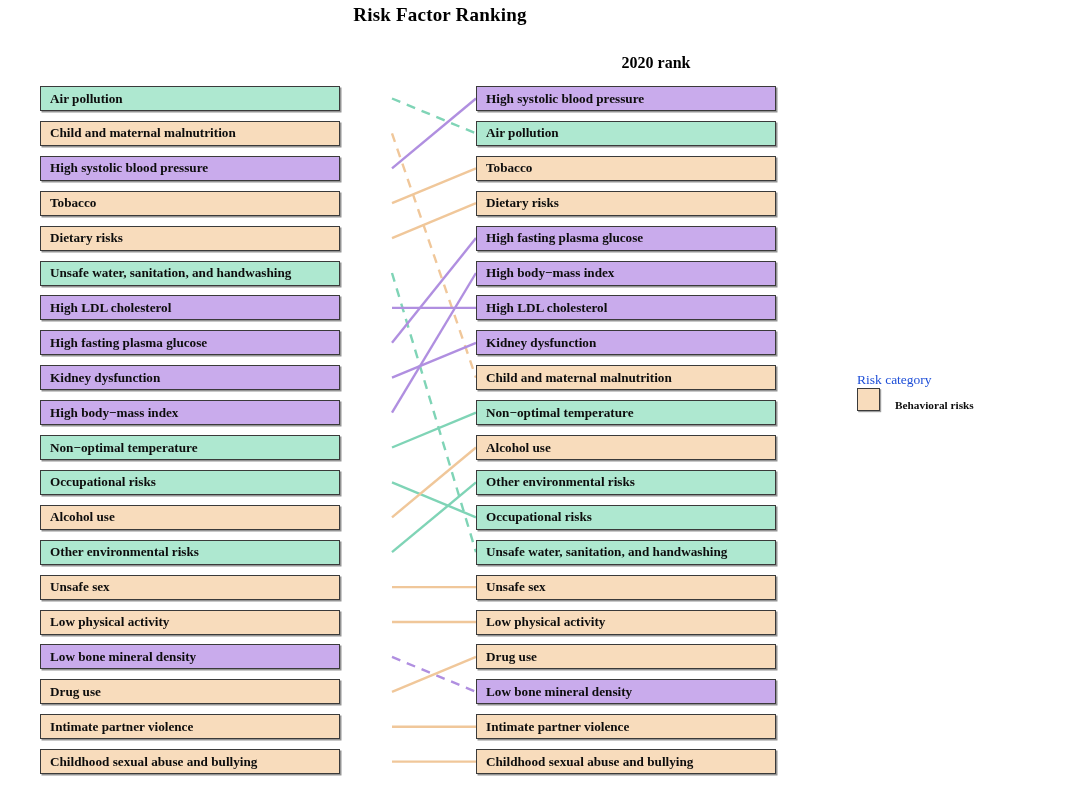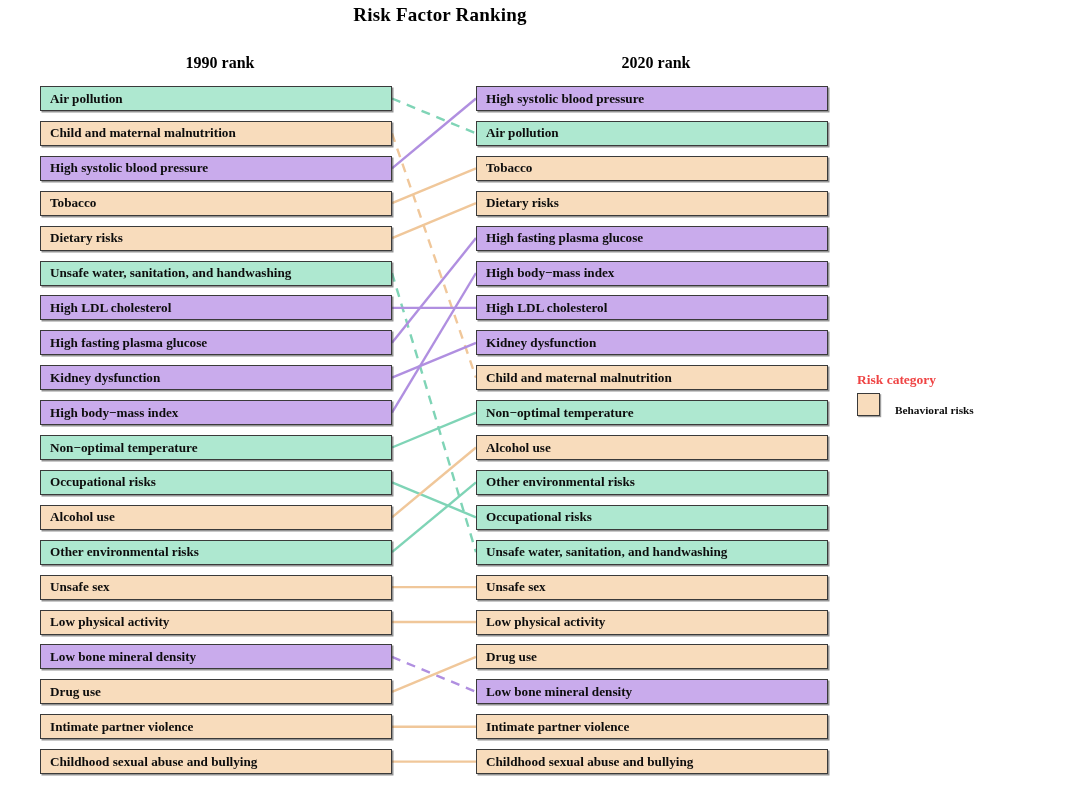--- a/index.html
+++ b/index.html
@@ -47,21 +47,21 @@
     position: absolute;
     top: 86px;
     width: 356px;
   }
   #col-1990 { left: 40px; }
   #col-2021 { left: 476px; }
 
   .rank-box {
     position: absolute;
     left: 0;
-    width: 352px;
+    width: 300px;
     height: 25px;
     box-sizing: border-box;
     border: 1.3px solid #3a3a3a;
     display: flex;
     align-items: center;
     padding-left: 9px;
     font-size: 13.2px;
     font-weight: bold;
     color: #0d0d0d;
     white-space: nowrap;
@@ -81,23 +81,22 @@
   }
 
   #legend {
     position: absolute;
     left: 857px;
     top: 372px;
     width: 212px;
   }
   #legend-title {
     font-size: 13.5px;
-    font-weight: bold;
-    color: #ef4444;
-    margin-bottom: 5px;
+    font-weight: normal;
+    color: #1d4ed8;
   }
   .legend-row {
     display: flex;
     align-items: flex-end;
     height: 23px;
   }
   .legend-swatch {
     width: 23px;
     height: 23px;
     box-sizing: border-box;
@@ -146,21 +145,20 @@
     letter-spacing: 1px;
   }
 </style>
 </head>
 <body>
 
 <div id="chart-root">
 
   <div class="chart-title">Risk Factor Ranking</div>
 
-  <div class="col-header" id="header-left">1990 rank</div>
   <div class="col-header" id="header-right">2020 rank</div>
 
   <svg id="links-svg">
       <line x1="392" y1="98.5" x2="476" y2="133.4" stroke="#7fd4b6" stroke-width="2.4" stroke-dasharray="9,7"></line>
       <line x1="392" y1="133.4" x2="476" y2="377.7" stroke="#f0c79a" stroke-width="2.4" stroke-dasharray="9,7"></line>
       <line x1="392" y1="168.3" x2="476" y2="98.5" stroke="#b08fe0" stroke-width="2.4"></line>
       <line x1="392" y1="203.2" x2="476" y2="168.3" stroke="#f0c79a" stroke-width="2.4"></line>
       <line x1="392" y1="238.1" x2="476" y2="203.2" stroke="#f0c79a" stroke-width="2.4"></line>
       <line x1="392" y1="273" x2="476" y2="552.2" stroke="#7fd4b6" stroke-width="2.4" stroke-dasharray="9,7"></line>
       <line x1="392" y1="307.9" x2="476" y2="307.9" stroke="#b08fe0" stroke-width="2.4"></line>

